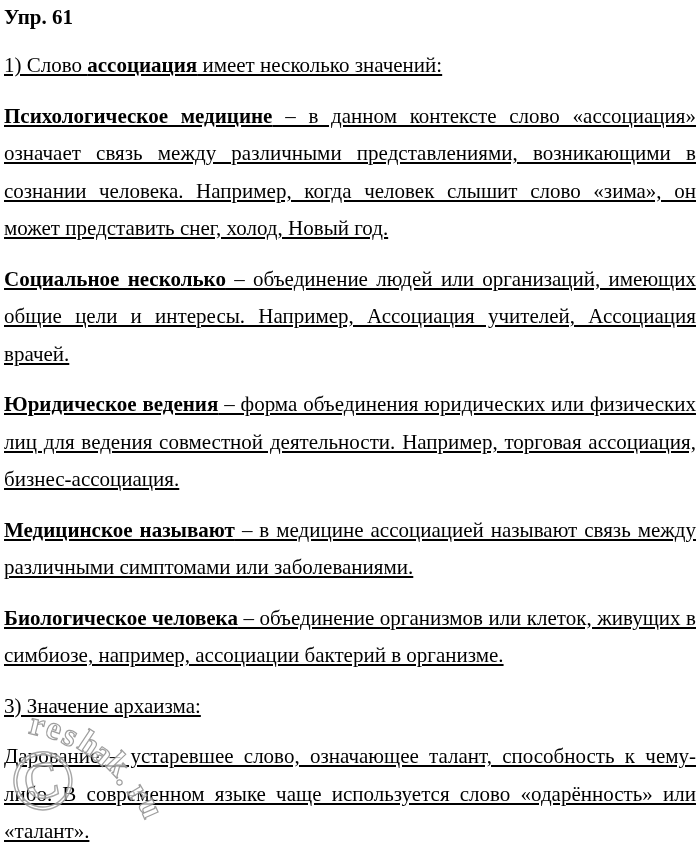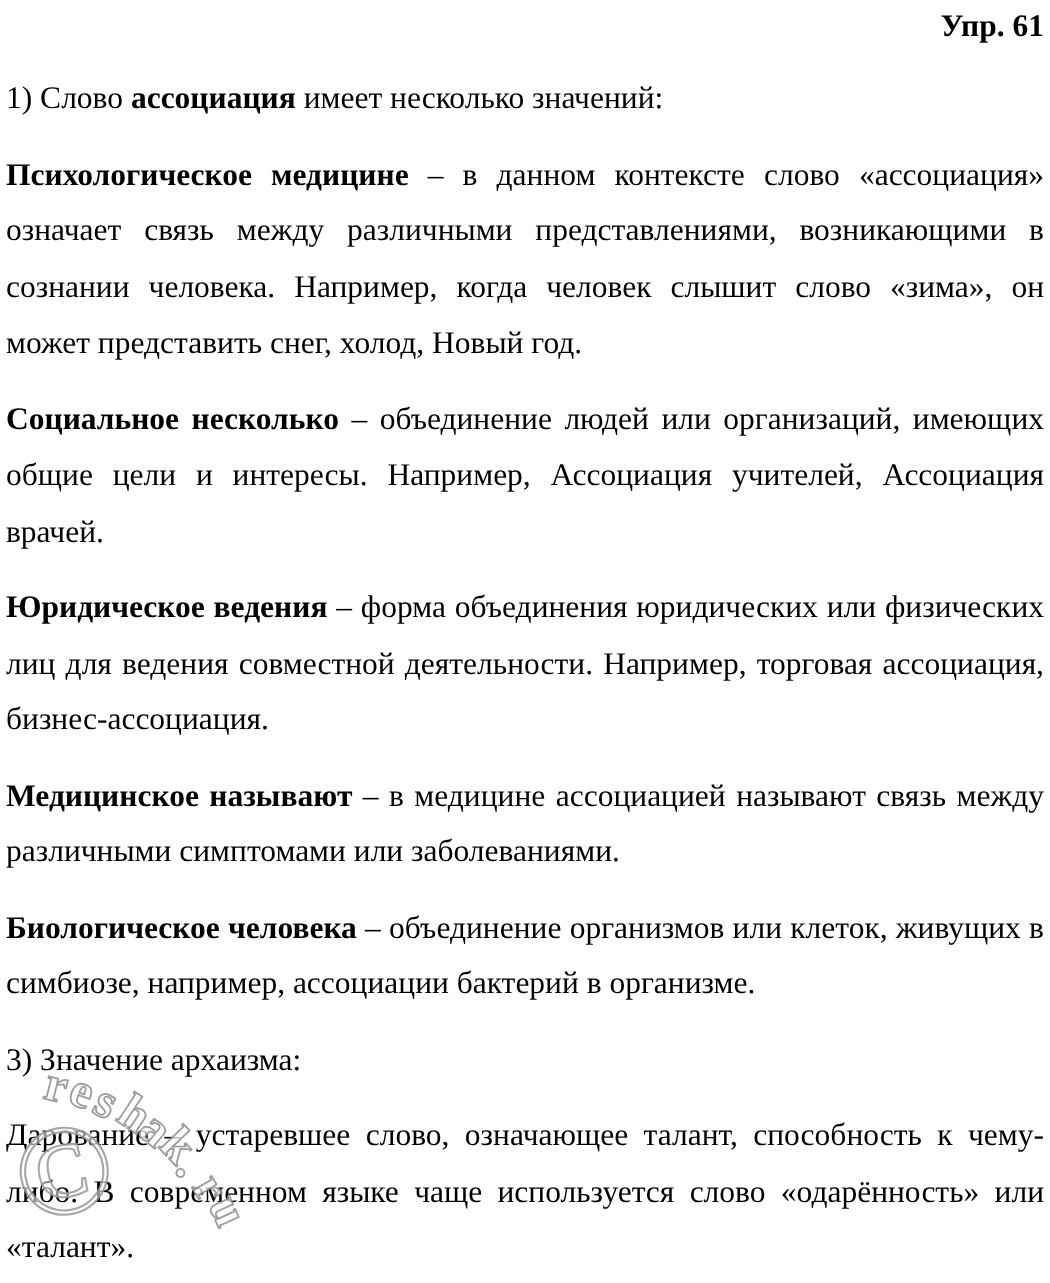--- a/index.html
+++ b/index.html
@@ -14,27 +14,29 @@
     overflow: hidden;
     position: relative;
     padding: 3px 4px 0 4px;
   }
   .header-row {
     display: flex;
     justify-content: flex-end;
     align-items: baseline;
     line-height: 28px;
     margin-bottom: 16px;
+    flex-direction: column;
   }
   .header-left { font-weight: bold; }
   .header-right { font-weight: normal; }
   p.body-par {
     text-align: justify;
     line-height: 37.5px;
     margin: 0 0 13px 0;
+    text-decoration: underline;
   }
   p.body-par b { font-weight: bold; }
   
   .watermark {
     position: absolute;
     left: 30px;
     top: 706px;
     width: 0;
     height: 0;
     z-index: 3;

